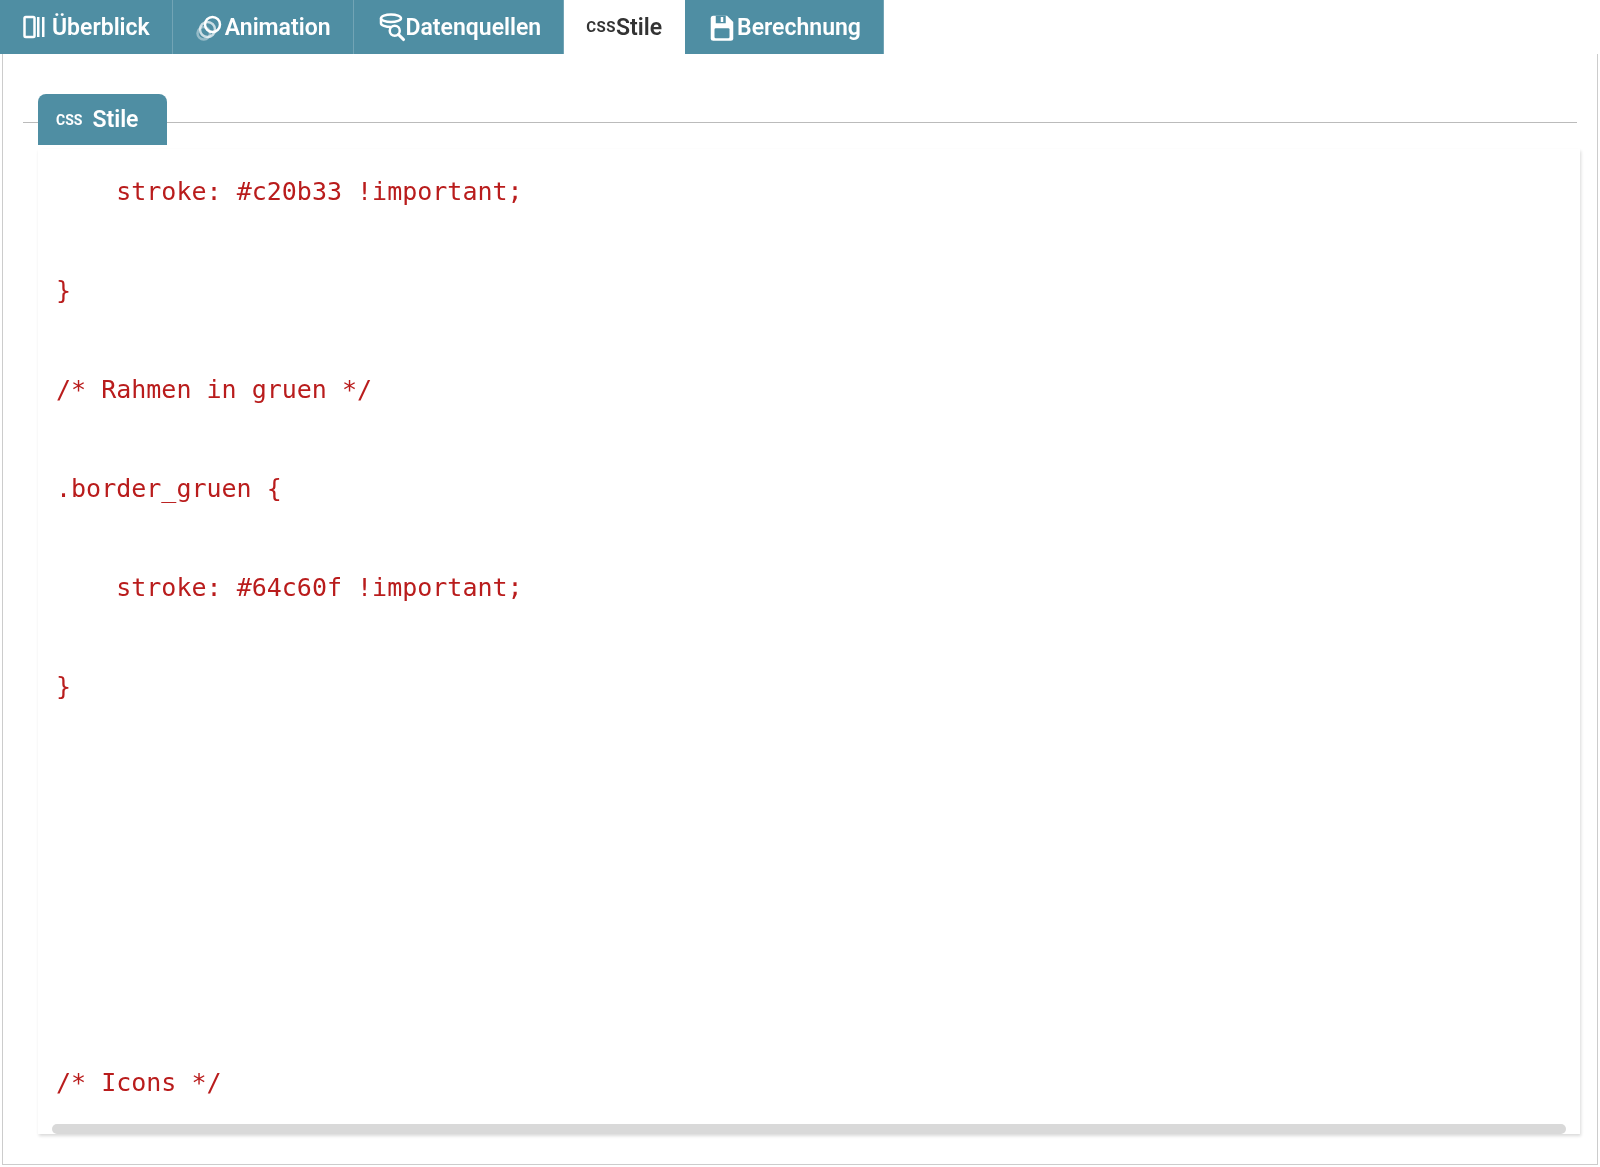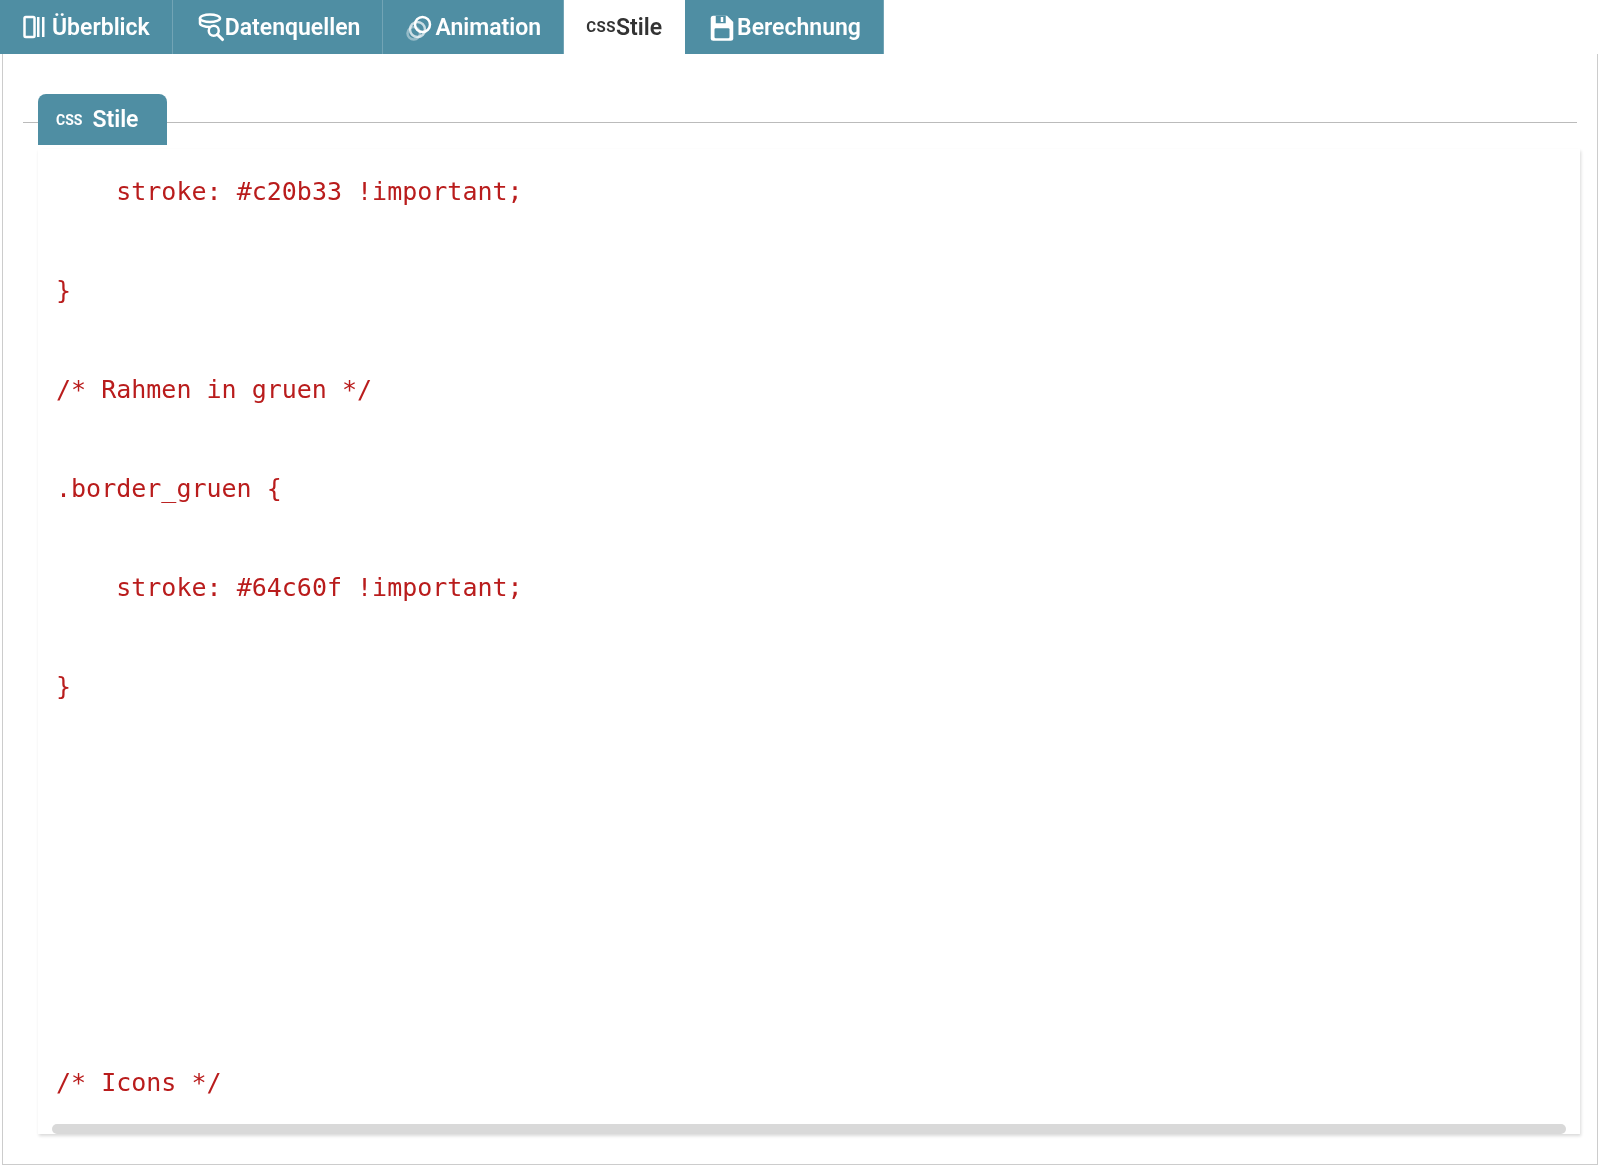--- a/index.html
+++ b/index.html
@@ -145,36 +145,36 @@
   <div class="tab">
     <svg class="icon-svg" viewBox="0 0 24 24" fill="none" stroke="white" stroke-width="2">
       <rect x="2" y="4" width="8" height="16" rx="1"></rect>
       <line x1="13" y1="4" x2="13" y2="20"></line>
       <line x1="17" y1="4" x2="17" y2="20"></line>
     </svg>
     <span>Überblick</span>
   </div>
 
   <div class="tab">
+    <svg class="icon-svg" viewBox="0 0 24 24" fill="none" stroke="white" stroke-width="2">
+      <circle cx="14" cy="10" r="6"></circle>
+      <circle cx="10" cy="14" r="6" stroke-opacity="0.7"></circle>
+      <circle cx="7" cy="17" r="5" stroke-opacity="0.4"></circle>
+    </svg>
+    <span>Animation</span>
+  </div>
+
+  <div class="tab">
     <svg class="icon-svg" viewBox="0 0 24 24" fill="white">
       <ellipse cx="12" cy="5" rx="8" ry="3" fill="none" stroke="white" stroke-width="2"></ellipse>
       <path d="M4 5 v4 c0 1.6 3.5 3 8 3" fill="none" stroke="white" stroke-width="2"></path>
       <circle cx="15" cy="15" r="4" fill="none" stroke="white" stroke-width="2"></circle>
       <line x1="18" y1="18" x2="22" y2="22" stroke="white" stroke-width="2.5" stroke-linecap="round"></line>
     </svg>
     <span>Datenquellen</span>
-  </div>
-
-  <div class="tab">
-    <svg class="icon-svg" viewBox="0 0 24 24" fill="none" stroke="white" stroke-width="2">
-      <circle cx="14" cy="10" r="6"></circle>
-      <circle cx="10" cy="14" r="6" stroke-opacity="0.7"></circle>
-      <circle cx="7" cy="17" r="5" stroke-opacity="0.4"></circle>
-    </svg>
-    <span>Animation</span>
   </div>
 
 
   <div class="tab active">
     <span class="css-badge">CSS</span>
     <span>Stile</span>
   </div>
 
 
   <div class="tab">

